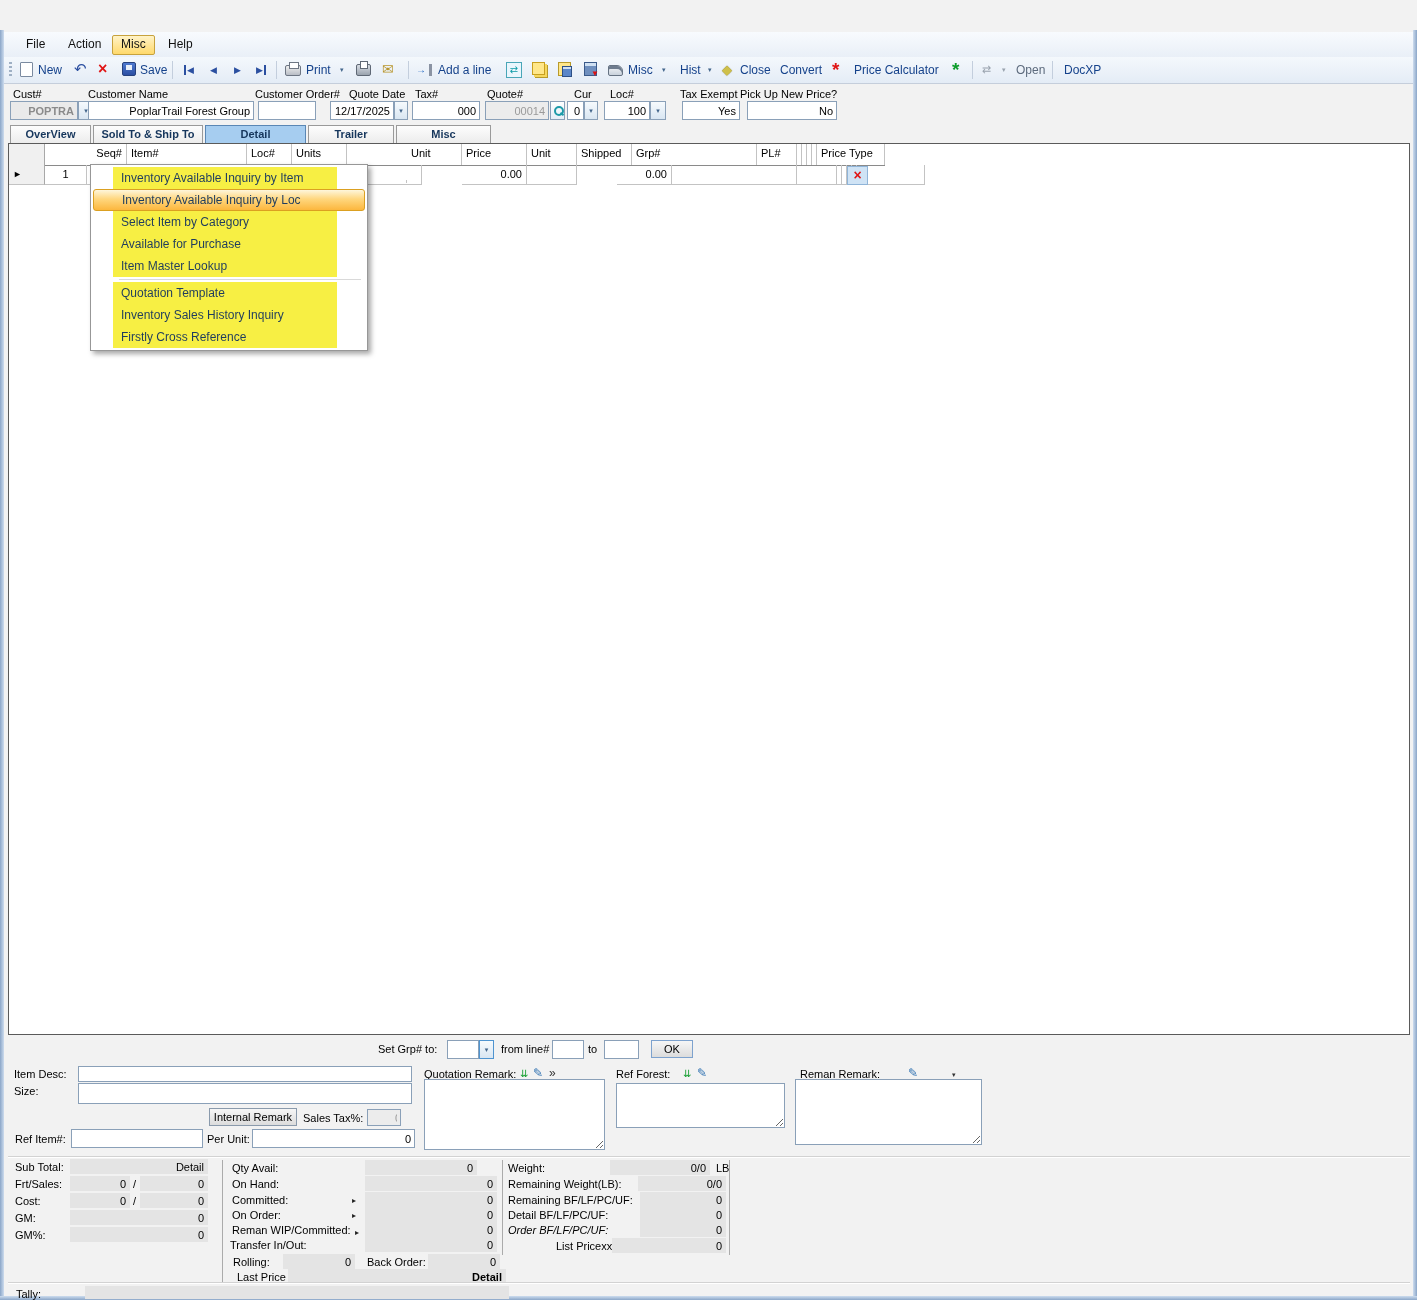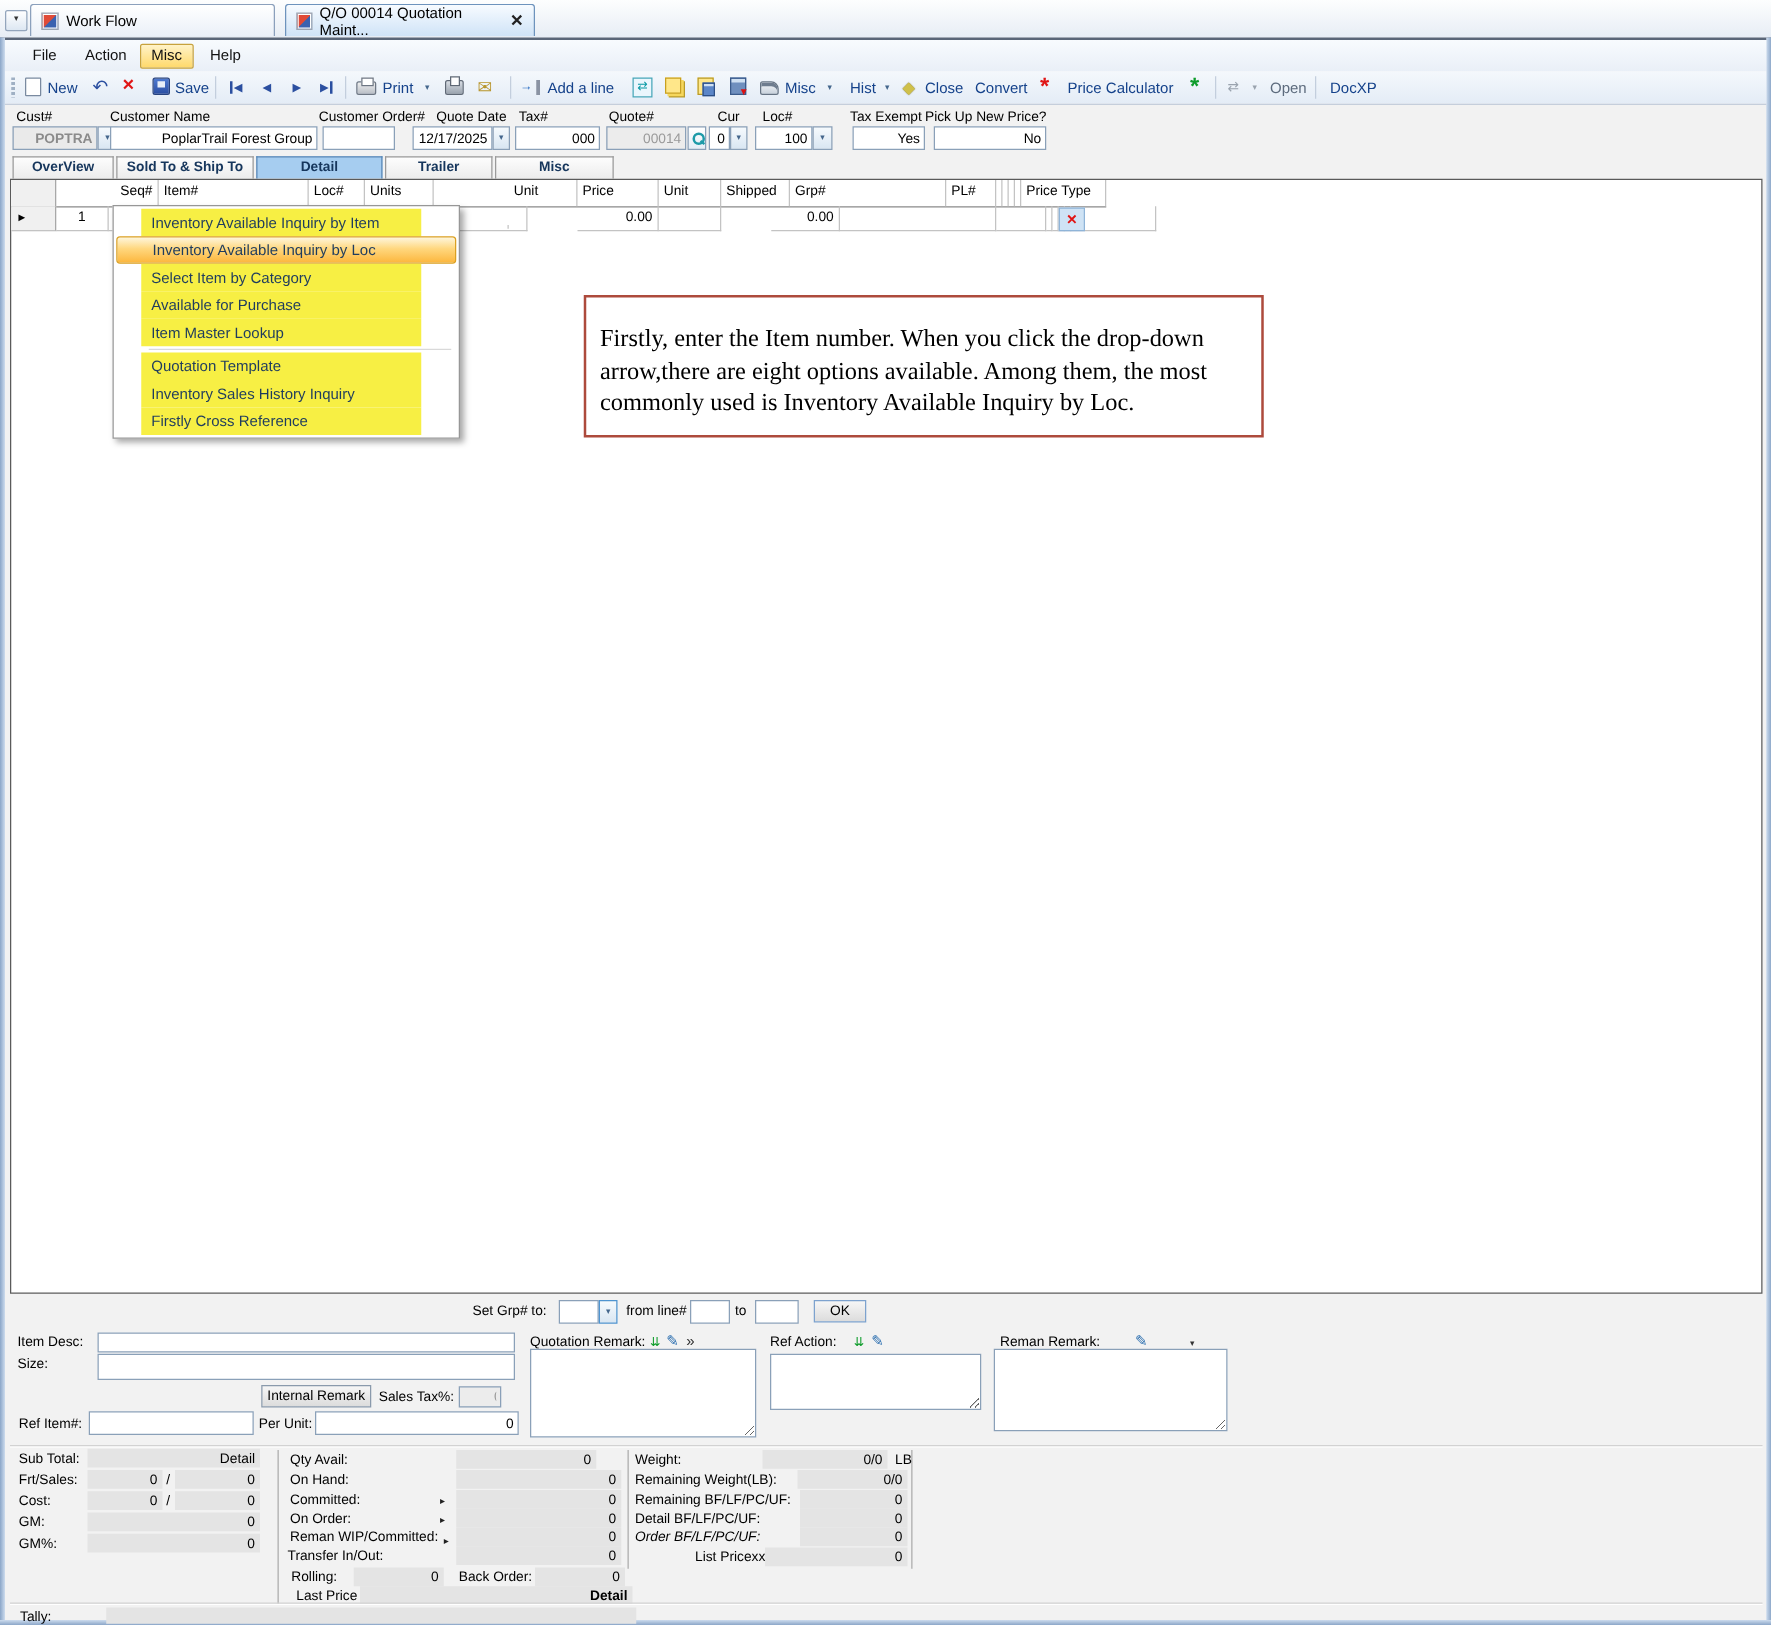--- a/index.html
+++ b/index.html
@@ -86,32 +86,20 @@
   .dwn{color:#0d9c2a;font-size:10px;letter-spacing:-1px;}
   .chev{color:#333;font-size:12px;}
   .exp{position:absolute;font-size:8px;color:#222;}
   .hr{position:absolute;height:1px;background:#d2d2d2;box-shadow:0 1px 0 #fff;}
 </style>
 </head>
 <body>
 
 <div id="root">
 
-  <div id="tabband">
-    <div class="caretbtn"><span>▾</span></div>
-    <div class="doctab" style="left:24px;width:196px;">
-      <span class="gridico"></span>
-      <span>Work Flow</span>
-    </div>
-    <div class="doctab active" style="left:228px;width:200px;">
-      <span class="gridico"></span>
-      <span>Q/O 00014 Quotation Maint...</span>
-      <span class="tabclose">✕</span>
-    </div>
-  </div>
   <div class="frame-l"></div>
   <div class="frame-r"></div>
   <div class="frame-b"></div>
 
   <div id="menubar">
     <div class="menuitem" style="left:14px;">File</div>
     <div class="menuitem" style="left:56px;">Action</div>
     <div class="menuitem hot" style="left:108px;">Misc</div>
     <div class="menuitem" style="left:156px;">Help</div>
   </div>
@@ -257,23 +245,20 @@
         <span class="hl">Quotation Template</span>
       </div>
     <div class="mi">
         <span class="hl">Inventory Sales History Inquiry</span>
       </div>
     <div class="mi">
         <span class="hl">Firstly Cross Reference</span>
       </div>
   </div>
 
-  <div id="annot">
-    <span>Firstly, enter the Item number. When you click the drop-down arrow,there are eight options available. Among them, the most commonly used is Inventory Available Inquiry by Loc.</span>
-  </div>
 
   <div class="lbl" style="left:378px;top:1043px;">Set Grp# to:</div>
   <input class="inp" style="left: 447px; top: 1040px; width: 32px;" value="">
   <div class="cbtn" style="left:479px;top:1040px;width:15px;border-color:#4f94d0;"><span>▾</span></div>
   <div class="lbl" style="left:501px;top:1043px;">from line#</div>
   <input class="inp" style="left: 552px; top: 1040px; width: 32px;" value="">
   <div class="lbl" style="left:588px;top:1043px;">to</div>
   <input class="inp" style="left: 604px; top: 1040px; width: 35px;" value="">
   <div class="btn" style="left:651px;top:1040px;width:42px;height:18px;line-height:16px;border-color:#7da2ce;">OK</div>
 
@@ -281,21 +266,21 @@
   <input class="inp" style="left: 78px; top: 1066px; width: 334px; height: 16px;" value="">
   <div class="lbl" style="left:14px;top:1085px;">Size:</div>
   <input class="inp" style="left: 78px; top: 1083px; width: 334px; height: 21px;" value="">
 
   <div class="lbl" style="left:424px;top:1068px;">Quotation Remark:</div>
   <span class="glyph dwn" style="left:520px;top:1068px;">⇊</span>
   <span class="glyph pencil" style="left:533px;top:1066px;">✎</span>
   <span class="glyph chev" style="left:549px;top:1066px;">»</span>
   <textarea class="ta" style="left: 424px; top: 1079px; width: 181px; height: 71px;"></textarea>
 
-  <div class="lbl" style="left:616px;top:1068px;">Ref Action:</div>
+  <div class="lbl" style="left:616px;top:1068px;">Ref Forest:</div>
   <span class="glyph dwn" style="left:683px;top:1068px;">⇊</span>
   <span class="glyph pencil" style="left:697px;top:1066px;">✎</span>
   <textarea class="ta" style="left: 616px; top: 1083px; width: 169px; height: 45px;"></textarea>
 
   <div class="lbl" style="left:800px;top:1068px;">Reman Remark:</div>
   <span class="glyph pencil" style="left:908px;top:1066px;">✎</span>
   <span class="glyph caret" style="left:952px;top:1071px;color:#333;">▾</span>
   <textarea class="ta" style="left: 795px; top: 1079px; width: 187px; height: 66px;"></textarea>
 
   <div class="btn" style="left:209px;top:1108px;width:88px;height:18px;line-height:16px;">Internal Remark</div>

